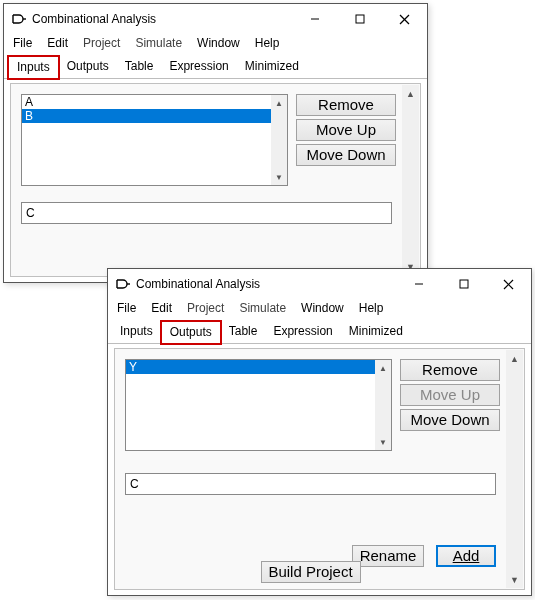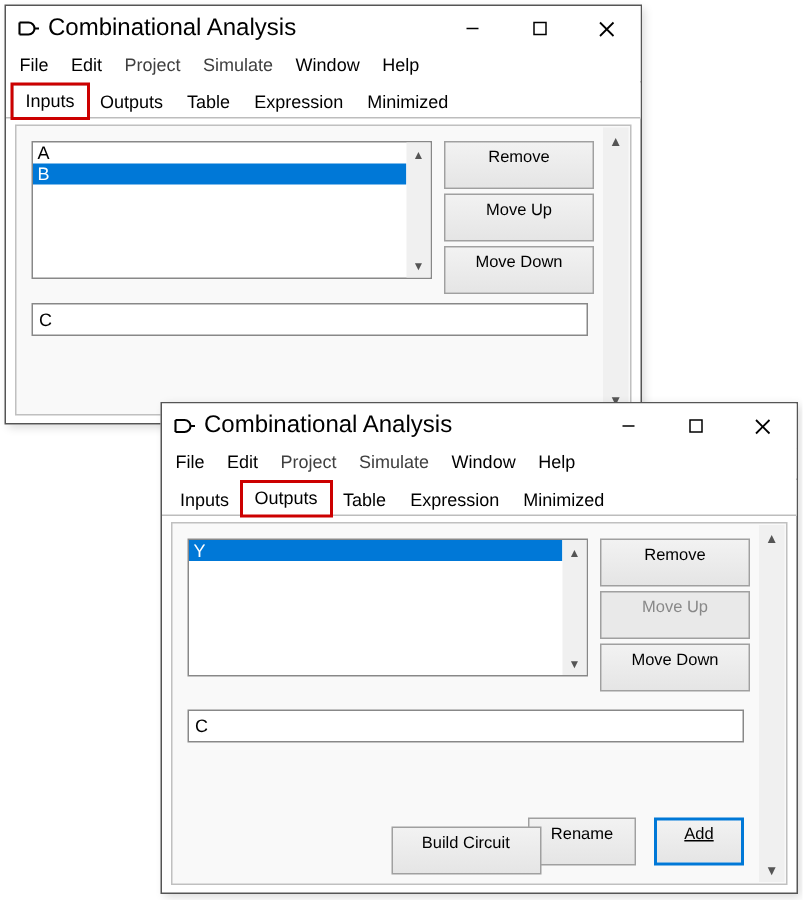--- a/index.html
+++ b/index.html
@@ -1,47 +1,47 @@
 <!DOCTYPE html>
 <html><head>
 <meta charset="utf-8">
 <style>
   * { box-sizing: border-box; font-family: "Segoe UI", Tahoma, sans-serif; font-size: 12px; }
   body { margin: 0; padding: 0; width: 535px; height: 600px; background: #fff; position: relative; }
   .window { position: absolute; background: #fff; border: 1px solid #555; box-shadow: 2px 2px 6px rgba(0,0,0,0.15); }
   .win1 { left: 3px; top: 3px; width: 425px; height: 280px; }
   .win2 { left: 107px; top: 268px; width: 425px; height: 328px; }
   .titlebar { height: 30px; display: flex; align-items: center; padding: 0 0 0 6px; background: #fff; }
-  .titlebar .title { flex: 1; padding-left: 4px; font-size: 16px; }
+  .titlebar .title { flex: 1; padding-left: 4px; font-size: 12px; }
   .logo { width: 18px; height: 18px; display: inline-flex; align-items: center; justify-content: center; }
   .sysbtns { display: flex; }
   .sysbtn { width: 45px; height: 28px; display: flex; align-items: center; justify-content: center; cursor: default; }
   .menubar { display: flex; gap: 5px; padding: 1px 4px 3px 4px; background: #fff; font-size: 12px; color: #000; }
   .menubar .mi { padding: 1px 5px; }
   .menubar .disabled { color: #404040; }
-  .tabbar { display: flex; border-bottom: 1px solid #bdbdbd; padding: 0 4px; background: #fff; margin-top: 1px; align-items: flex-end;}
+  .tabbar { display: flex; border-bottom: 1px solid #bdbdbd; padding: 0 4px; background: #fff; margin-top: 1px;}
   .tab { padding: 3px 8px 4px 8px; position: relative; top: 1px; color: #000; cursor: default; }
   .tab.active { border: 1px solid #bdbdbd; border-bottom: 1px solid #fff; background: #fff; }
   .tab.hilite { outline: 2px solid #c00; outline-offset: -1px; }
   .client { position: relative; height: calc(100% - 30px - 22px - 24px); }
   .panel { position: absolute; left: 6px; right: 6px; top: 4px; bottom: 4px; border: 1px solid #c0c0c0; background: #f9f9f9; }
   .scrollbar { position: absolute; right: 1px; top: 1px; bottom: 1px; width: 17px; background: #f0f0f0; }
   .scrollbar .arrow { position: absolute; left:0; right:0; height: 17px; display:flex;align-items:center;justify-content:center; color:#555; font-size:9px;}
   .scrollbar .arrow.up { top: 0; }
   .scrollbar .arrow.down { bottom: 0; }
   .content { position: absolute; left: 4px; right: 22px; top: 4px; bottom: 4px; }
   .listwrap { position: absolute; left: 6px; top: 6px; right: 110px; height: 92px; border: 1px solid #888; background: #fff; }
   .listwrap .lscroll { position:absolute; right:0; top:0; bottom:0; width:16px; background:#f0f0f0;}
   .listwrap .lscroll .arrow{position:absolute;left:0;right:0;height:16px;display:flex;align-items:center;justify-content:center;font-size:8px;color:#555;}
   .listwrap .lscroll .arrow.up{top:0;} .listwrap .lscroll .arrow.down{bottom:0;}
   .listbox { position:absolute; left:0; top:0; bottom:0; right:16px; overflow:hidden; }
   .listitem { height: 14px; line-height: 14px; padding: 0 3px; font-size: 12px;}
   .listitem.selected { background: #0078d7; color: #fff; }
   .sidebtns { position: absolute; right: 2px; top: 6px; width: 100px; display: flex; flex-direction: column; gap: 3px; }
-  .btn { height: 32px; border: 1px solid #a0a0a0; background: linear-gradient(#f2f2f2,#e5e5e5); text-align:center; line-height:20px; font-size:11px;}
+  .btn { height: 22px; border: 1px solid #a0a0a0; background: linear-gradient(#f2f2f2,#e5e5e5); text-align:center; line-height:20px; font-size:15px;}
   .btn.disabled { color: #888; background: #e9e9e9; }
   .btn.default { border: 2px solid #0078d7; line-height:18px;text-decoration:underline;}
   .inputrow { position:absolute; left:6px; right:6px; height: 22px; }
   .txt { width: 100%; height: 22px; border:1px solid #888; padding: 1px 4px; font-size:12px;}
   .btnrow { position: absolute; right: 6px; height: 24px; display:flex; gap:12px;margin-top:44px;}
   .footer { position: absolute; left:0; right:0; bottom: 6px; display:flex; justify-content:center; }
   .footer .btn { width: 100px; }
 </style>
 </head>
 <body>
@@ -188,18 +188,18 @@
           <div class="btn">Move Down</div>
         </div>
         <div class="inputrow" style="top:120px;">
           <input class="txt" value="C" style="">
         </div>
         <div class="btnrow" style="top:148px;">
           <div class="btn" style="width:72px;">Rename</div>
           <div class="btn default" style="width:60px;">Add</div>
         </div>
         <div class="footer" style="bottom:2px;">
-          <div class="btn">Build Circuit</div>
+          <div class="btn">Build Project</div>
         </div>
       </div>
     </div>
   </div>
 </div>
 
 </body></html>

